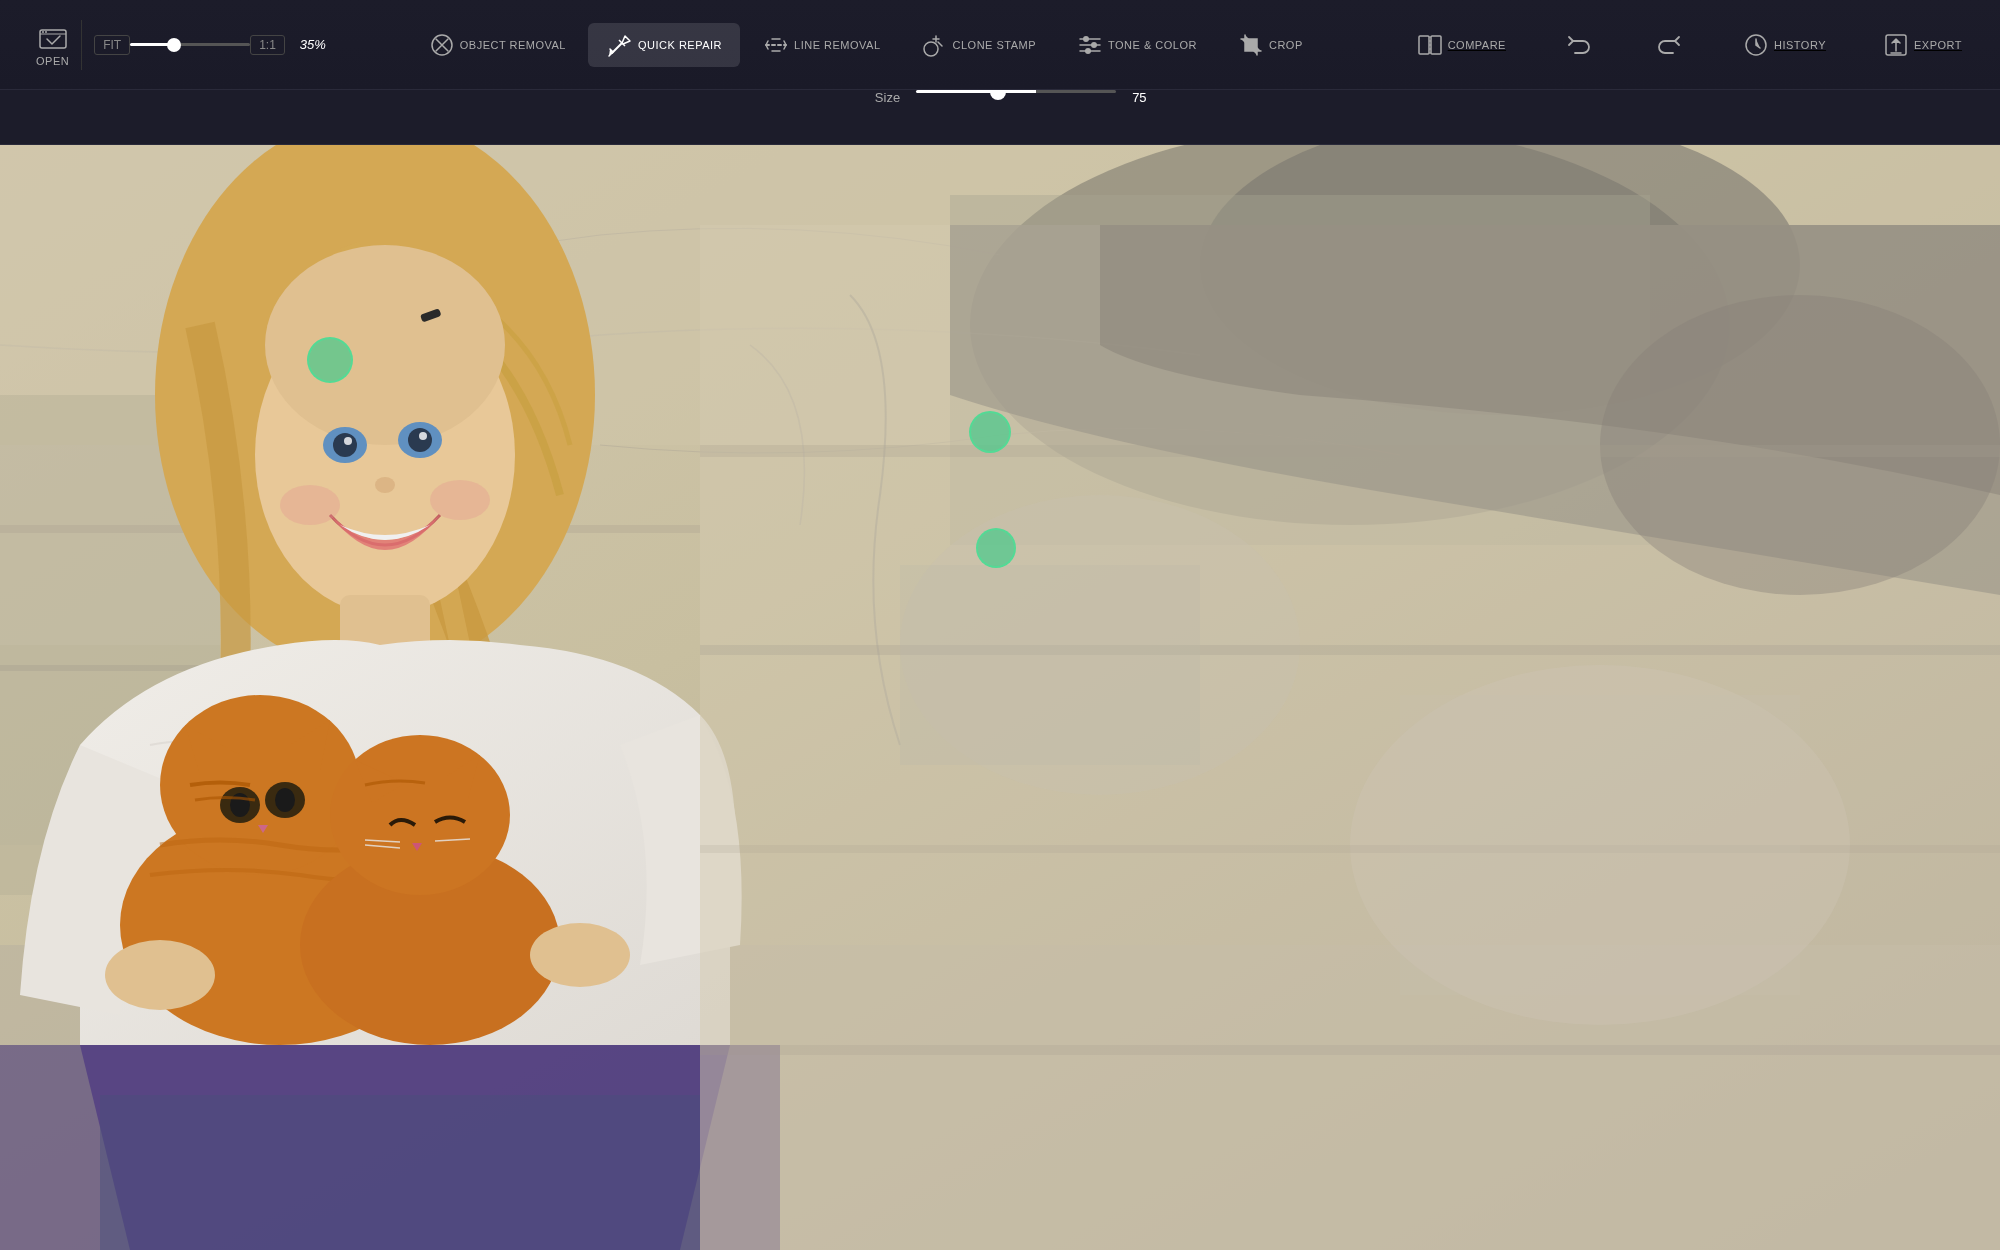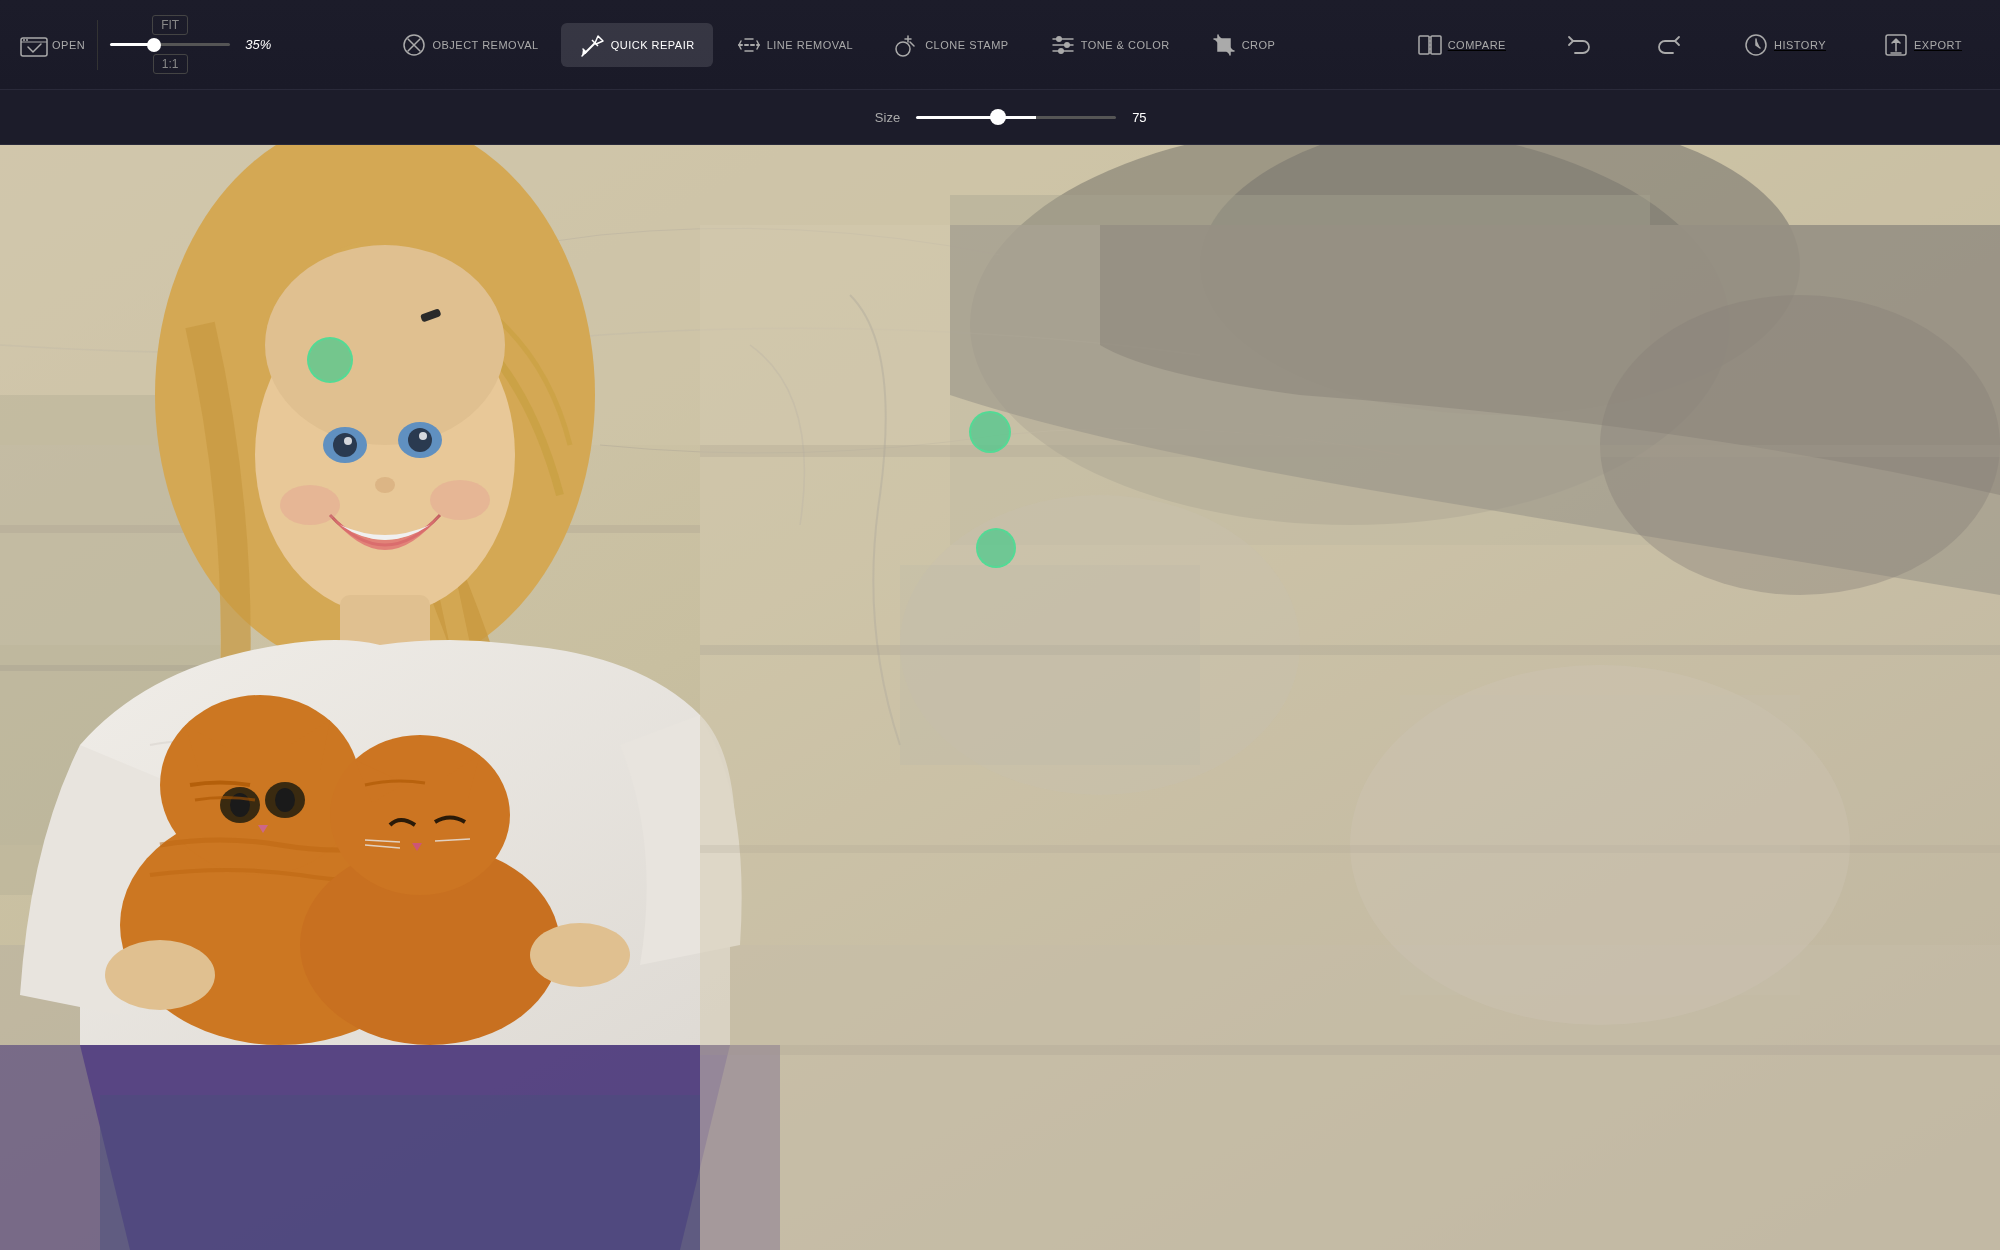--- a/index.html
+++ b/index.html
@@ -82,40 +82,39 @@
       font-size: 11px;
       font-weight: 500;
       letter-spacing: 0.5px;
       text-transform: uppercase;
       white-space: nowrap;
     }
 
     
     .open-btn {
       display: flex;
-      flex-direction: row;
+      flex-direction: column;
       align-items: center;
       gap: 4px;
       cursor: pointer;
       color: #aaa;
+      margin-left: 16px;
     }
 
     .open-btn .tool-label {
       font-size: 11px;
       color: #aaa;
     }
 
     
     .zoom-controls {
       display: flex;
       align-items: center;
-      gap: 8px;
       color: #aaa;
       font-size: 12px;
-      flex-direction: column;
     }
 
     .zoom-label {
       font-size: 12px;
       color: #888;
       border: 1px solid #444;
       padding: 2px 8px;
       border-radius: 3px;
     }
 
@@ -153,21 +152,21 @@
       background: #fff;
       cursor: pointer;
     }
 
     
     #size-toolbar {
       width: 100%;
       height: 55px;
       background: #1c1c2a;
       display: flex;
-      align-items: center;
+      align-items: flex-start;
       justify-content: center;
       gap: 16px;
       position: relative;
       z-index: 99;
       border-bottom: 1px solid #2a2a3a;
       padding-left: 32px;
     }
 
     .size-label {
       color: #aaa;

